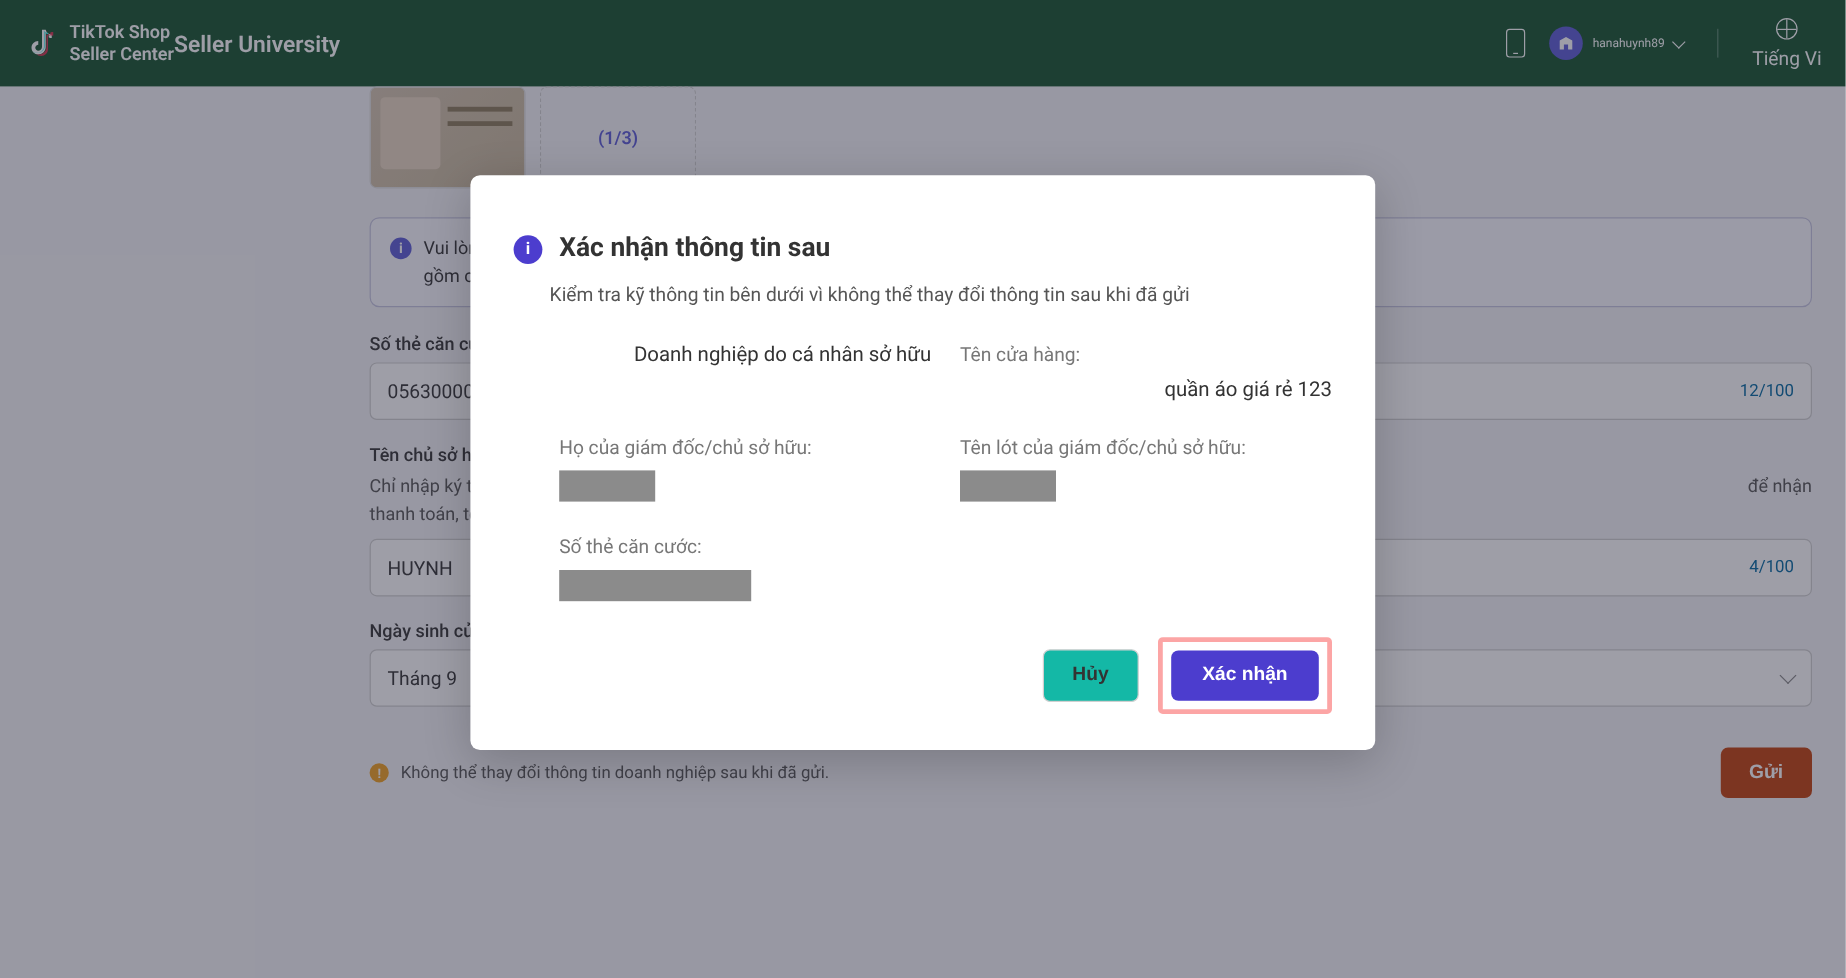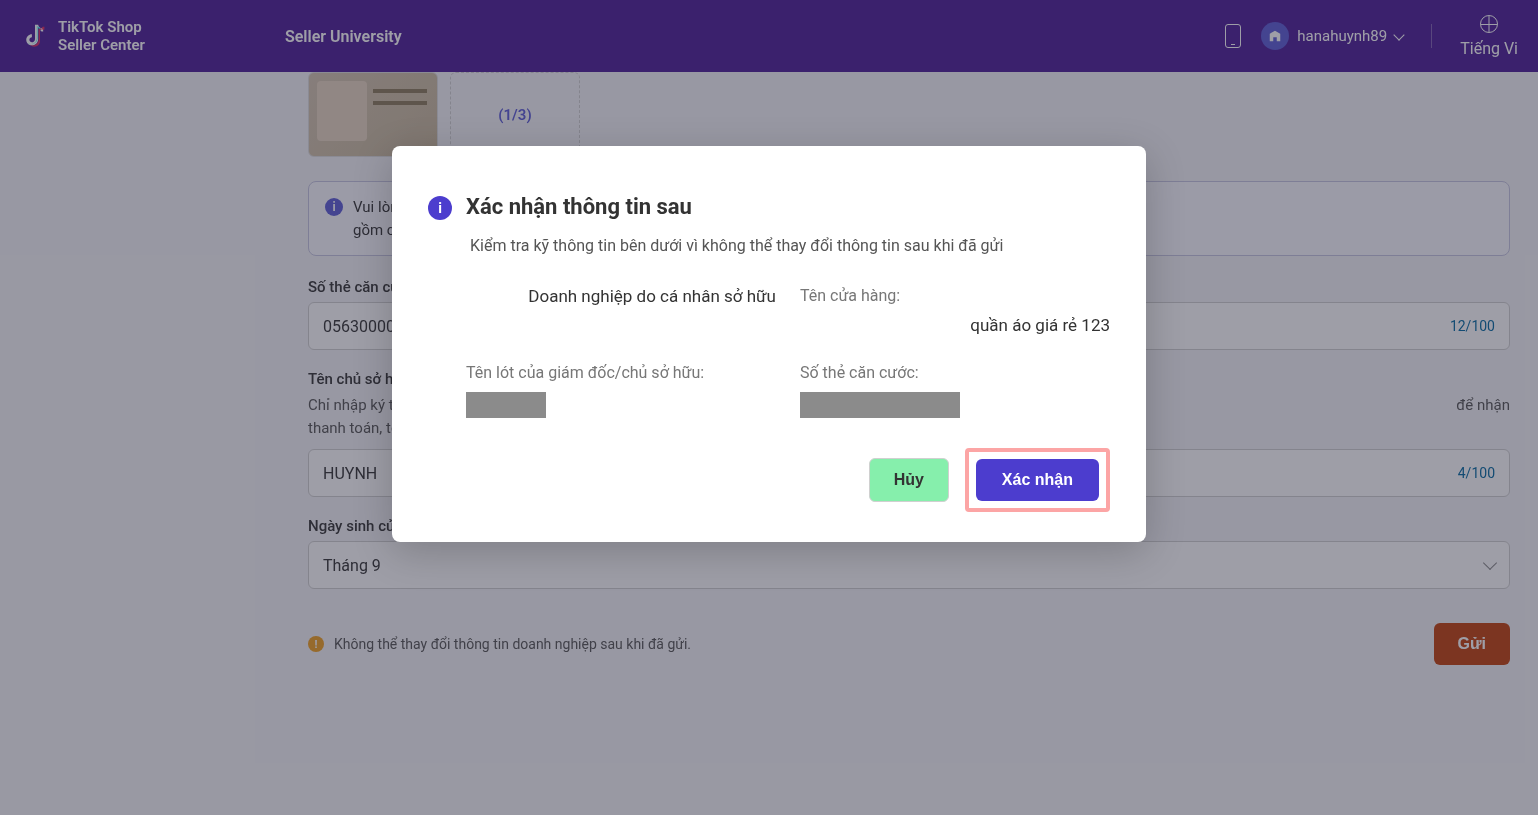--- a/index.html
+++ b/index.html
@@ -1,28 +1,28 @@
 <!DOCTYPE html>
 <html><head>
 <meta charset="utf-8">
 <style>
 * { margin: 0; padding: 0; box-sizing: border-box; }
 body { font-family: -apple-system, BlinkMacSystemFont, "Segoe UI", Roboto, Arial, sans-serif; background: #f5f5f7; width: 1538px; height: 815px; overflow: hidden; position: relative; }
 
-.header { background: #4c1d95; height: 72px; display: flex; align-items: center; padding: 0 20px; color: #fff; }
+.header { background: #14532d; height: 72px; display: flex; align-items: center; padding: 0 20px; color: #fff; }
 .logo-wrap { display: flex; align-items: center; gap: 8px; }
 .logo-icon { width: 30px; height: 30px; }
 .logo-text { font-size: 15px; line-height: 1.2; font-weight: 600; }
-.header-center { margin-left: 140px; font-size: 16px; font-weight: 600; }
+.header-center { font-size: 19px; font-weight: 600; }
 .header-right { margin-left: auto; display: flex; align-items: center; gap: 20px; }
 .mobile-icon { width: 16px; height: 24px; border: 1.5px solid #fff; border-radius: 3px; position: relative; }
 .mobile-icon::after { content: ''; position: absolute; bottom: 2px; left: 50%; transform: translateX(-50%); width: 4px; height: 1.5px; background: #fff; }
 .user-wrap { display: flex; align-items: center; gap: 8px; }
 .user-avatar { width: 28px; height: 28px; border-radius: 50%; background: #5b5bd6; display: flex; align-items: center; justify-content: center; font-size: 12px; }
-.user-name { font-size: 15px; }
+.user-name { font-size: 10px; }
 .chevron { display: inline-block; width: 8px; height: 8px; border-right: 1.5px solid #fff; border-bottom: 1.5px solid #fff; transform: rotate(45deg); margin-top: -3px; }
 .divider { width: 1px; height: 24px; background: rgba(255,255,255,0.3); margin: 0 8px; }
 .lang-wrap { display: flex; align-items: center; gap: 6px; flex-direction: column; }
 .globe-icon { width: 18px; height: 18px; border: 1.5px solid #fff; border-radius: 50%; position: relative; }
 .globe-icon::before { content: ''; position: absolute; top: 0; left: 50%; width: 0; height: 100%; border-left: 1.5px solid #fff; transform: translateX(-50%); }
 .globe-icon::after { content: ''; position: absolute; top: 50%; left: 0; width: 100%; height: 0; border-top: 1.5px solid #fff; }
 
 .content-wrap { padding: 0 0 0 280px; }
 .form-area { padding-top: 0; }
 
@@ -52,29 +52,29 @@
 .footer-warn { display: flex; align-items: center; gap: 10px; }
 .warn-icon { width: 16px; height: 16px; border-radius: 50%; background: #f0a020; color: #fff; display: flex; align-items: center; justify-content: center; font-size: 11px; font-weight: 700; }
 .footer-warn-text { font-size: 14px; color: #555; }
 .submit-btn { background: #c2410c; color: #fff; border: none; border-radius: 6px; padding: 12px 24px; font-size: 16px; font-weight: 600; cursor: pointer; }
 
 .overlay { position: absolute; inset: 0; background: rgba(40,40,60,0.45); display: flex; align-items: flex-start; justify-content: center; padding-top: 146px; }
 .modal { width: 754px; background: #fff; border-radius: 8px; padding: 48px 36px 30px 36px; position: relative; box-shadow: 0 10px 40px rgba(0,0,0,0.2); }
 .modal-header { display: flex; align-items: flex-start; gap: 14px; margin-bottom: 14px; }
 .modal-info-icon { width: 24px; height: 24px; border-radius: 50%; background: #4c3dce; color: #fff; display: flex; align-items: center; justify-content: center; font-size: 14px; font-weight: 700; flex-shrink: 0; margin-top: 2px; }
 .modal-title { font-size: 22px; font-weight: 700; color: #333; }
-.modal-subtitle { font-size: 16px; color: #555; margin-left: 42px; margin-bottom: 28px; line-height: 1.5; }
+.modal-subtitle { font-size: 16px; color: #555; margin-left: 30px; margin-bottom: 28px; line-height: 1.5; }
 .modal-grid { display: grid; grid-template-columns: 1fr 1fr; gap: 28px 24px; margin-left: 38px; margin-bottom: 30px; }
 .grid-cell {}
 .grid-label { font-size: 16px; color: #777; margin-bottom: 10px; }
 .grid-value { font-size: 17px; color: #333; text-align: right; }
 .redact-box { background: #8b8b8b; width: 80px; height: 26px; }
 .redact-box.wide { width: 160px; }
 .modal-footer { display: flex; justify-content: flex-end; gap: 16px; align-items: center; }
-.btn-cancel { background: #86efac; border: 1px solid #d0d0d0; border-radius: 6px; padding: 12px 24px; font-size: 16px; font-weight: 600; color: #333; cursor: pointer; }
+.btn-cancel { background: #14b8a6; border: 1px solid #d0d0d0; border-radius: 6px; padding: 12px 24px; font-size: 16px; font-weight: 600; color: #333; cursor: pointer; }
 .confirm-highlight { border: 4px solid #fca5a5; padding: 7px; border-radius: 4px; }
 .btn-confirm { background: #4c3dce; color: #fff; border: none; border-radius: 6px; padding: 12px 26px; font-size: 16px; font-weight: 700; cursor: pointer; }
 </style>
 </head>
 <body>
 
 <div class="header">
   <div class="logo-wrap">
     <svg class="logo-icon" viewBox="0 0 48 48">
         <path fill="#fff" d="M33 12c-2 0-3-1-4-3v20c0 6-5 10-10 10s-9-4-9-9 4-9 9-9v5c-2 0-4 2-4 4s2 4 4 4 5-2 5-5V6h5c1 4 3 6 8 6v5c-1 0-3 0-4-1v1z"></path>
@@ -176,20 +176,24 @@
     <div class="modal-subtitle">Kiểm tra kỹ thông tin bên dưới vì không thể thay đổi thông tin sau khi đã gửi</div>
     <div class="modal-grid">
       <div class="grid-cell">
         <div class="grid-value">Doanh nghiệp do cá nhân sở hữu</div>
       </div>
       <div class="grid-cell">
         <div class="grid-label">Tên cửa hàng:</div>
         <div class="grid-value">quần áo giá rẻ 123</div>
       </div>
       <div class="grid-cell">
+        <div class="grid-label">Họ của giám đốc/chủ sở hữu:</div>
+        <div class="redact-box"></div>
+      </div>
+      <div class="grid-cell">
         <div class="grid-label">Tên lót của giám đốc/chủ sở hữu:</div>
         <div class="redact-box"></div>
       </div>
       <div class="grid-cell">
         <div class="grid-label">Số thẻ căn cước:</div>
         <div class="redact-box wide"></div>
       </div>
     </div>
     <div class="modal-footer">
       <button class="btn-cancel">Hủy</button>

